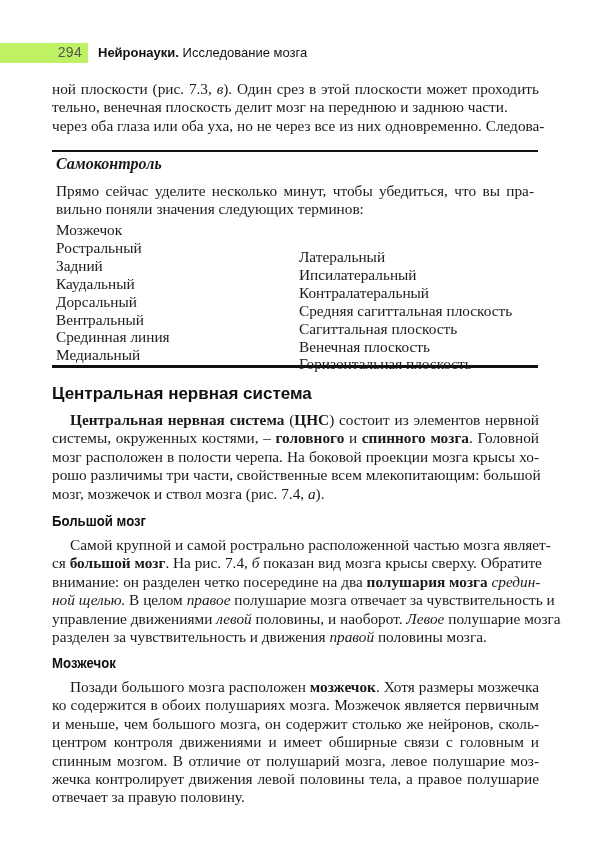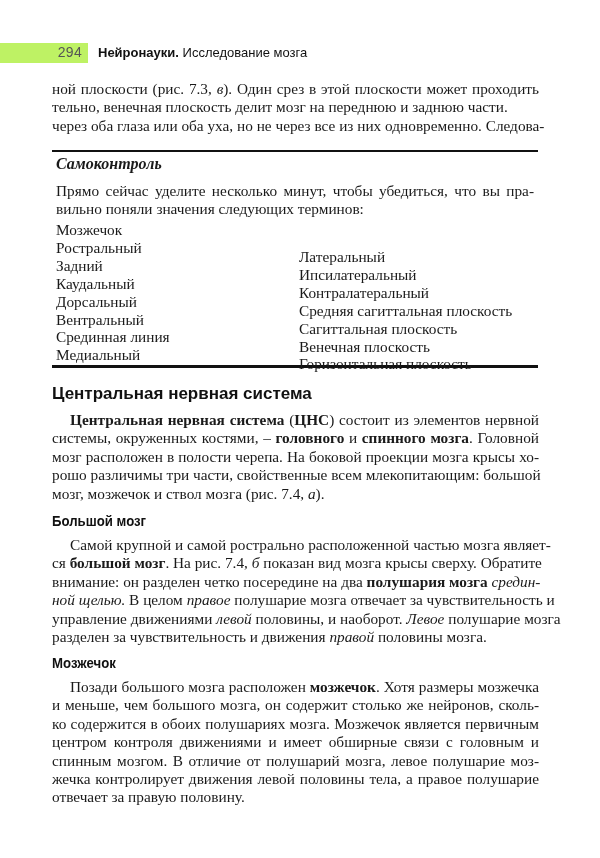--- a/index.html
+++ b/index.html
@@ -91,19 +91,19 @@
   <span class="line"><span>ся </span><b>большой мозг</b><span>. На рис. 7.4, </span><i>б</i><span> показан вид мозга крысы сверху. Обратите</span></span>
   <span class="line"><span>внимание: он разделен четко посередине на два </span><b>полушария мозга</b><span> </span><i>средин-</i></span>
   <span class="line"><i>ной щелью.</i><span> В целом </span><i>правое</i><span> полушарие мозга отвечает за чувствительность и</span></span>
   <span class="line"><span>управление движениями </span><i>левой</i><span> половины, и наоборот. </span><i>Левое</i><span> полушарие мозга</span></span>
   <span class="line last"><span>разделен за чувствительность и движения </span><i>правой</i><span> половины мозга.</span></span>
 </div>
 
 <div class="h3" style="top:654px;">Мозжечок</div>
 <div class="body-text" style="top:678px;">
   <span class="line indent"><span>Позади большого мозга расположен </span><b>мозжечок</b><span>. Хотя размеры мозжечка</span></span>
+  <span class="line">ко содержится в обоих полушариях мозга. Мозжечок является первичным</span>
   <span class="line">и меньше, чем большого мозга, он содержит столько же нейронов, сколь-</span>
-  <span class="line">ко содержится в обоих полушариях мозга. Мозжечок является первичным</span>
   <span class="line">центром контроля движениями и имеет обширные связи с головным и</span>
   <span class="line">спинным мозгом. В отличие от полушарий мозга, левое полушарие моз-</span>
   <span class="line">жечка контролирует движения левой половины тела, а правое полушарие</span>
   <span class="line last">отвечает за правую половину.</span>
 </div>
 
 </body></html>

